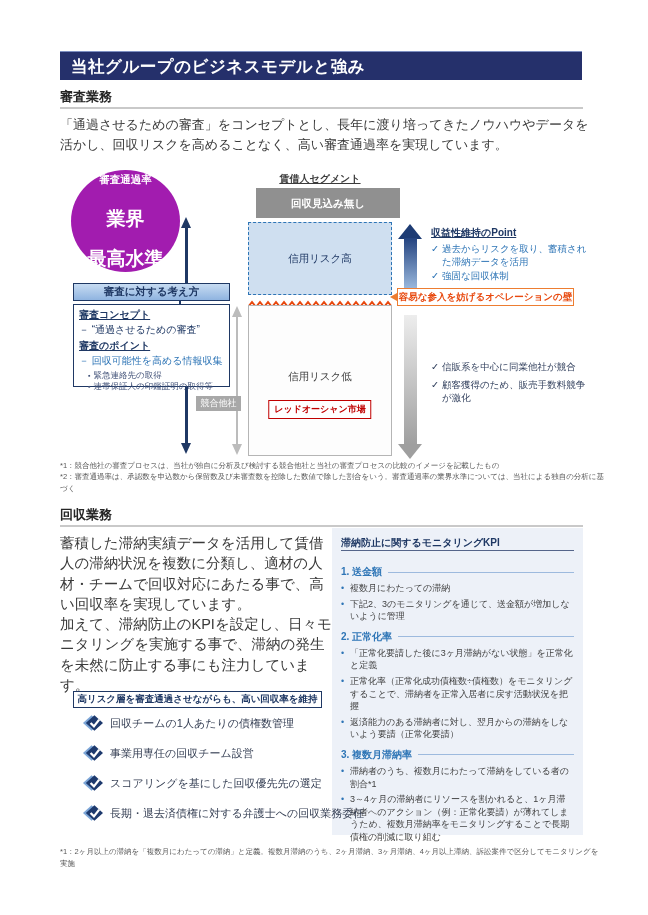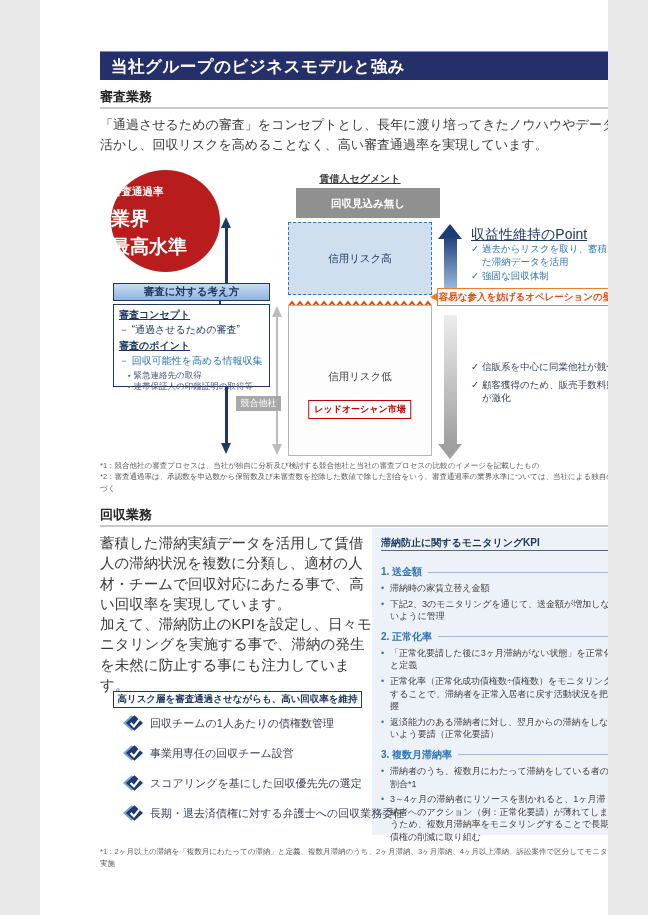--- a/index.html
+++ b/index.html
@@ -1,18 +1,18 @@
 <!DOCTYPE html>
 <html><head>
 <meta charset="utf-8">
 <style>
   * { margin:0; padding:0; box-sizing:border-box; }
   html,body { background:#e9e9e9; }
   .page {
-    position:relative; width:568px; height:915px; background:#ffffff;
+    position:relative; width:648px; height:915px; background:#ffffff;
     font-family:"Liberation Sans","DejaVu Sans",sans-serif; color:#3a3a3a;
     margin:0 auto; overflow:hidden;
   }
   .abs { position:absolute; }
 
   
   .title-bar {
     left:60px; top:51px; width:522px; height:29px; background:#25306b;
     border-top:1px solid #7d8fc2;
     color:#fff; font-weight:bold; font-size:16.5px; line-height:28px; padding-left:11px;
@@ -21,22 +21,22 @@
 
   
   .sec-heading { font-size:13px; font-weight:bold; color:#262626; }
   .sec-rule { height:2px; background:#c9c9c9; }
 
   .intro { left:60px; top:115px; width:534px; font-size:13px; line-height:1.55; color:#3a3a3a; }
 
   
   .circle {
     left:71px; top:170px; width:109px; height:102px; border-radius:50%;
-    background:#b91c1c; color:#fff; 
-    display:flex; flex-direction:column; justify-content:center; gap:6px;
+    background:#a21caf; color:#fff; text-align:center;
+    display:flex; flex-direction:column; justify-content:center; gap:18px;
   }
   .circle .c-top { font-size:10.5px; font-weight:bold; margin-bottom:3px; }
   .circle .c-big { font-size:19px; font-weight:bold; line-height:1.15; }
 
   .shaft { background:#1f3864; }
   .tri { width:0; height:0; }
 
   .approach-box {
     left:73px; top:283px; width:157px; height:18px;
     background:linear-gradient(180deg,#c7dcf2,#8fb4e0);
@@ -78,21 +78,21 @@
     border:1px solid #b5b5b5; background:#fdfdfd;
   }
   .low-label { position:absolute; top:64px; width:100%; text-align:center; font-size:10.5px; color:#3c3c3c; }
   .red-ocean {
     position:absolute; top:94px; left:50%; transform:translateX(-50%);
     border:1px solid #c00000; color:#c00000; background:#fff;
     font-size:9px; font-weight:bold; padding:2px 5px; white-space:nowrap;
   }
 
   
-  .profit-title { left:431px; top:226px; font-size:14px; font-weight:normal; color:#1f3864; text-decoration:underline; }
+  .profit-title { left:431px; top:226px; font-size:10px; font-weight:bold; color:#1f3864; text-decoration:underline; }
   .check-item { display:flex; font-size:9.5px; line-height:1.35; }
   .check-item .ck { flex:0 0 11px; }
   .ci-blue { color:#2e75b6; }
   .ci-navy { color:#33415e; }
 
   .wall-box {
     left:397px; top:288px; width:177px; height:18px; background:#fff;
     border:1px solid #ed7d31; color:#e8490f; font-size:9.5px; font-weight:bold;
     text-align:center; line-height:16px; z-index:4; white-space:nowrap;
   }
@@ -218,21 +218,21 @@
 
   <div class="abs kpi-panel">
     <div class="kpi-title">滞納防止に関するモニタリングKPI</div>
 
     <div class="kpi-sec-title">
       <span>1. 送金額</span>
         <span class="rule"></span>
     </div>
     <div class="kpi-bullet">
         <span class="b">•</span>
-        <span>滞納時の家賃立替え金額</span>
+        <span>複数月にわたっての滞納</span>
       </div>
     <div class="kpi-bullet">
         <span class="b">•</span>
         <span>下記2、3のモニタリングを通じて、送金額が増加しないように管理</span>
       </div>
 
     <div class="kpi-sec-title">
       <span>2. 正常化率</span>
         <span class="rule"></span>
     </div>

